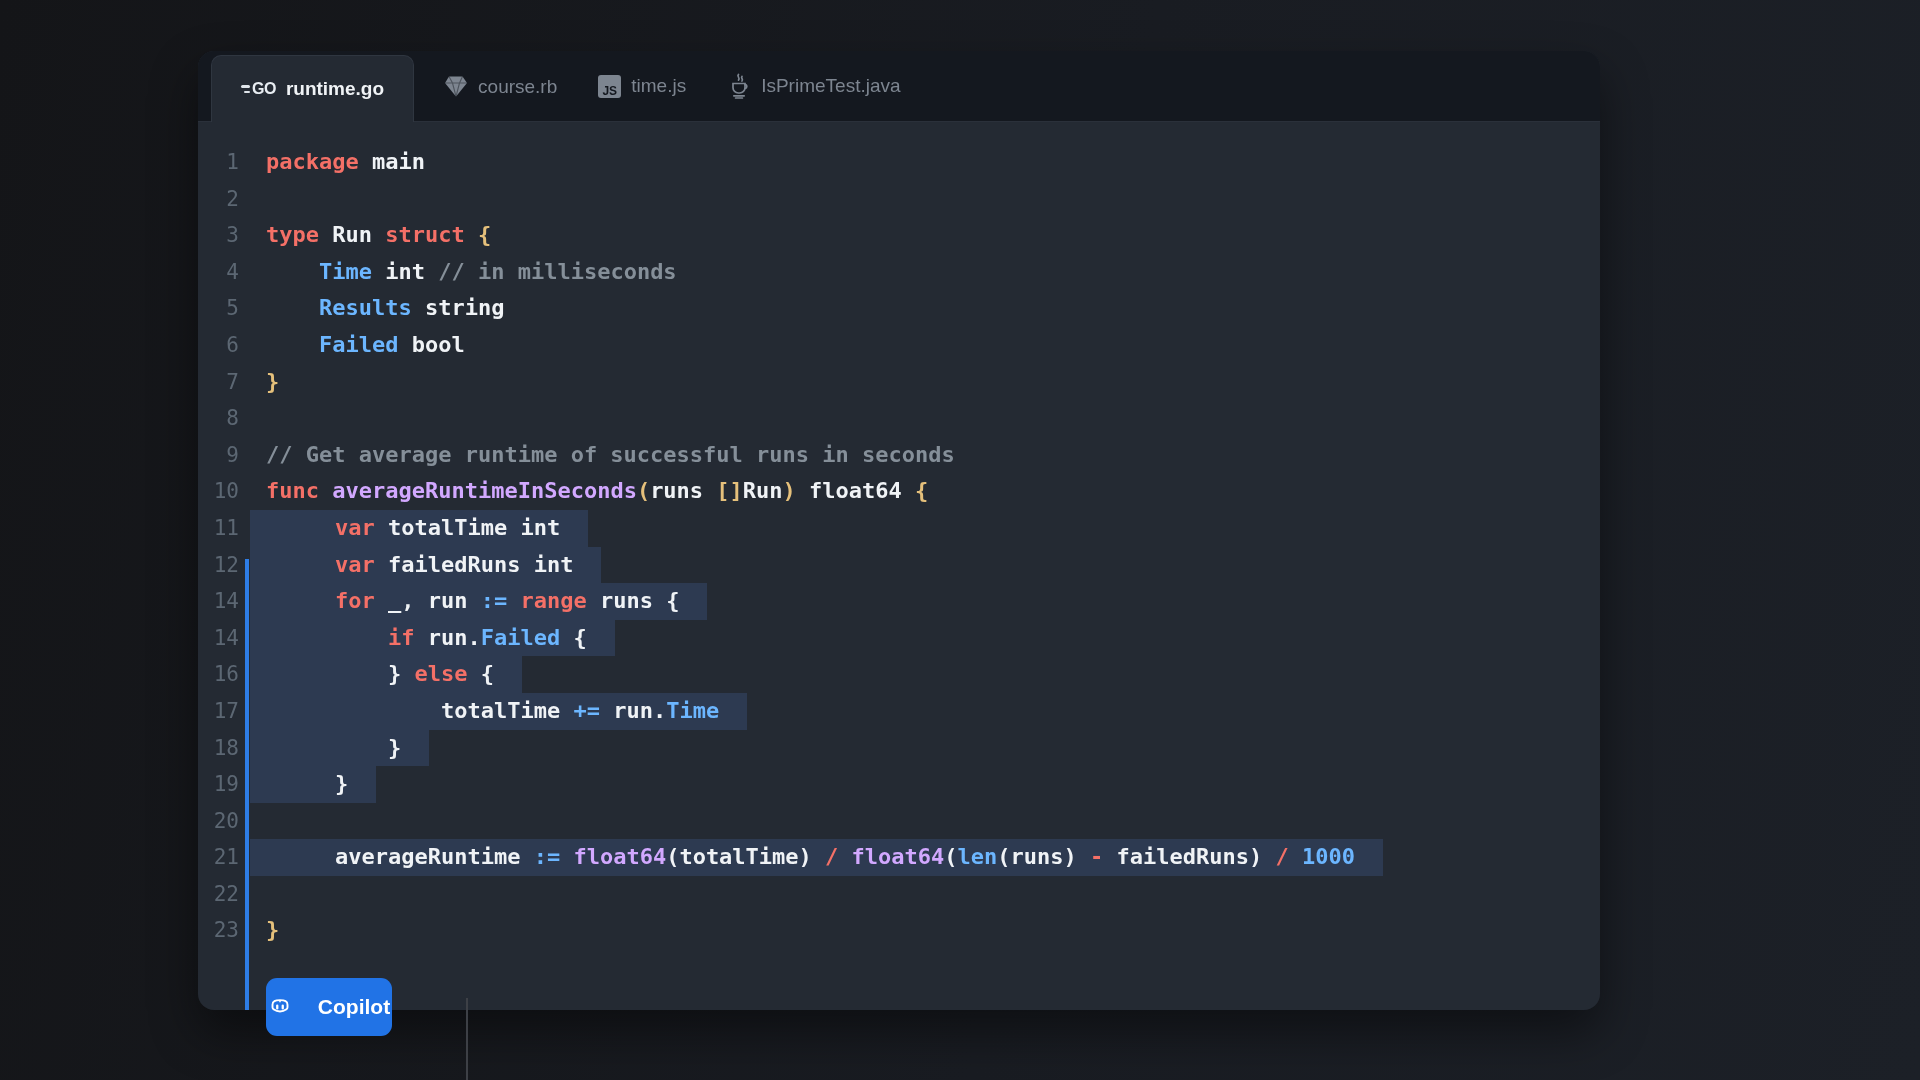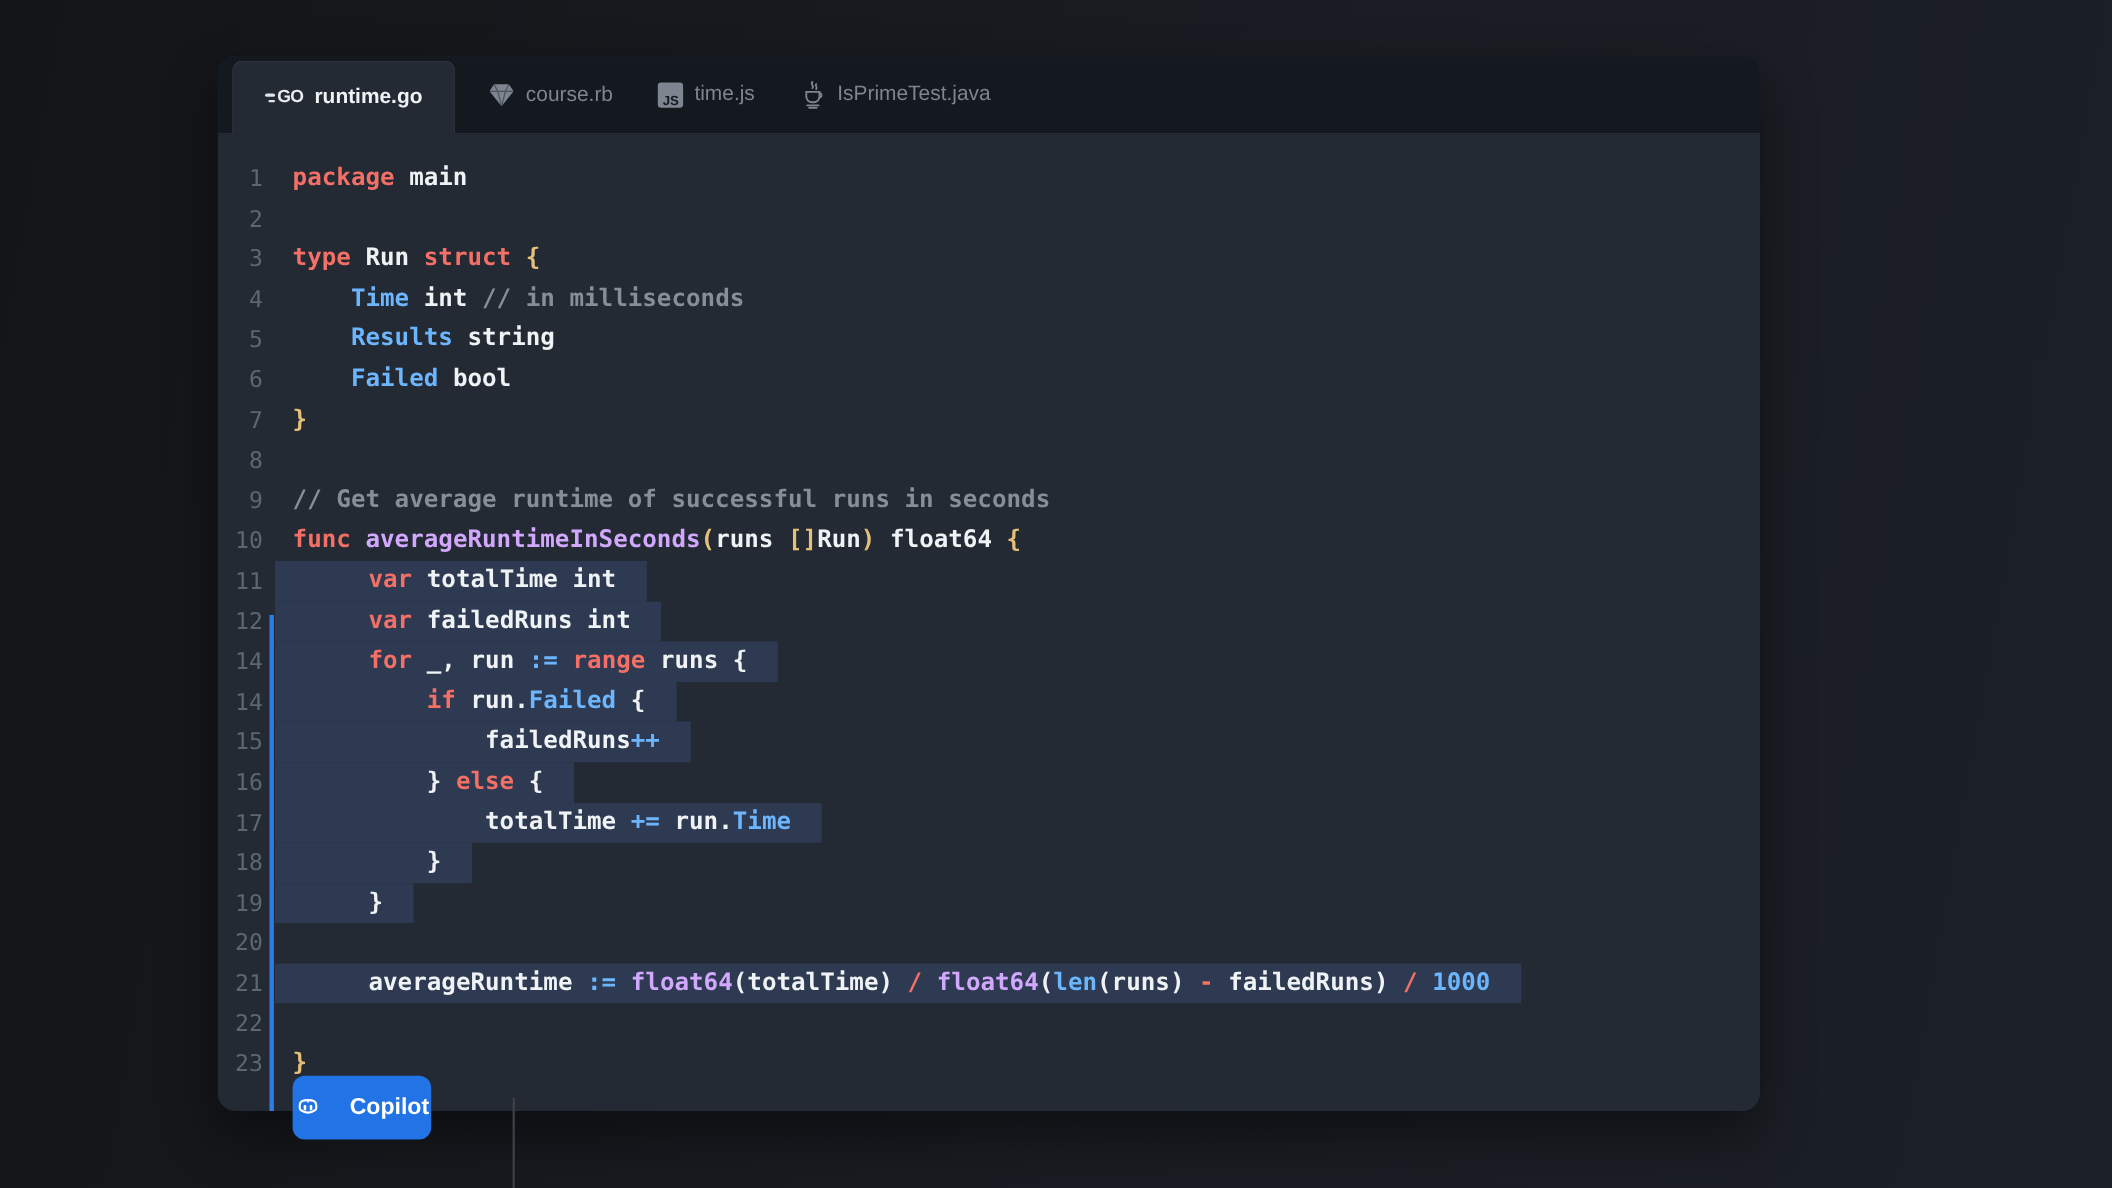--- a/index.html
+++ b/index.html
@@ -160,24 +160,20 @@
       </div>
       <div class="row">
         <div class="ln">14</div>
         <div class="codeline"><span class="hl"><span class="tok-w">    </span><span class="tok-k">for</span><span class="tok-w"> _, run </span><span class="tok-b">:=</span><span class="tok-w"> </span><span class="tok-k">range</span><span class="tok-w"> runs {</span></span></div>
       </div>
       <div class="row">
         <div class="ln">14</div>
         <div class="codeline"><span class="hl"><span class="tok-w">        </span><span class="tok-k">if</span><span class="tok-w"> run.</span><span class="tok-b">Failed</span><span class="tok-w"> {</span></span></div>
       </div>
       <div class="row">
-        <div class="ln">15</div>
-        <div class="codeline"><span class="hl"><span class="tok-w">            failedRuns</span><span class="tok-b">++</span></span></div>
-      </div>
-      <div class="row">
         <div class="ln">16</div>
         <div class="codeline"><span class="hl"><span class="tok-w">        } </span><span class="tok-k">else</span><span class="tok-w"> {</span></span></div>
       </div>
       <div class="row">
         <div class="ln">17</div>
         <div class="codeline"><span class="hl"><span class="tok-w">            totalTime </span><span class="tok-b">+=</span><span class="tok-w"> run.</span><span class="tok-b">Time</span></span></div>
       </div>
       <div class="row">
         <div class="ln">18</div>
         <div class="codeline"><span class="hl"><span class="tok-w">        }</span></span></div>

